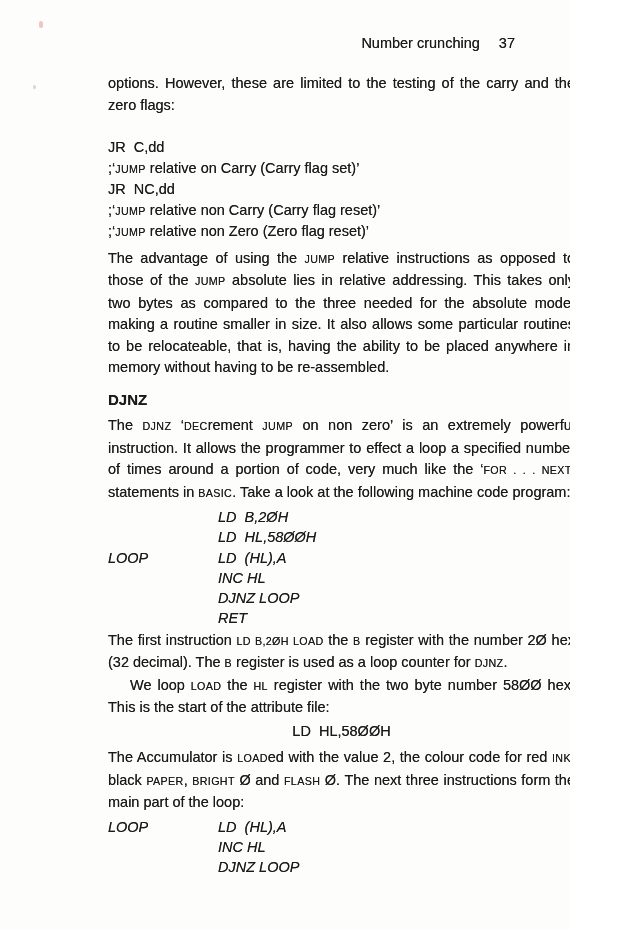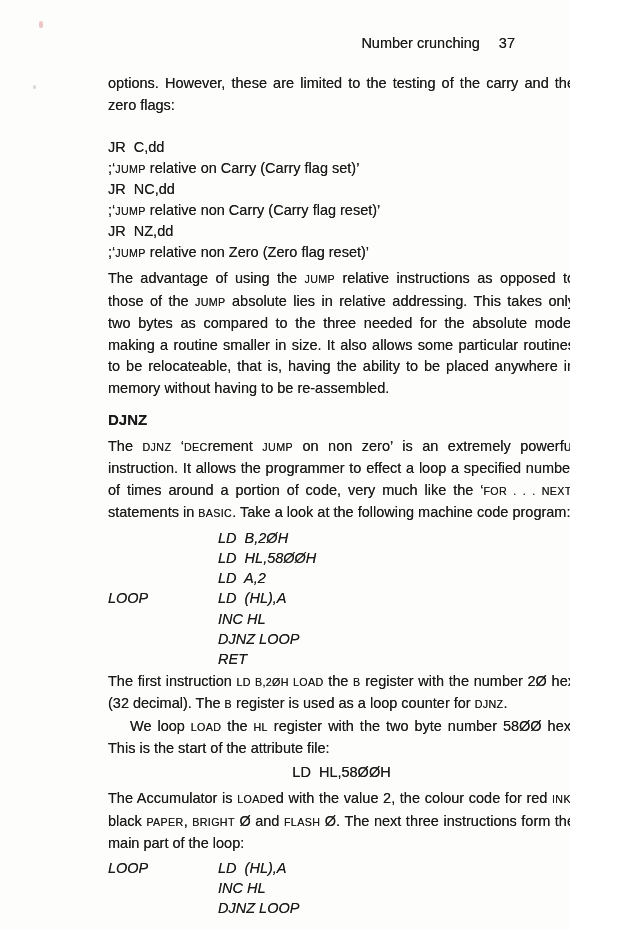--- a/index.html
+++ b/index.html
@@ -82,39 +82,34 @@
       <div class="asm-list">
         <div class="asm-row">
           <span class="asm-instr">JR  C,dd</span>
           <span class="asm-comment"><span>;‘</span><span class="sc">JUMP</span><span> relative on Carry (Carry flag set)’</span></span>
         </div>
         <div class="asm-row">
           <span class="asm-instr">JR  NC,dd</span>
           <span class="asm-comment"><span>;‘</span><span class="sc">JUMP</span><span> relative non Carry (Carry flag reset)’</span></span>
         </div>
         <div class="asm-row">
-          <span class="asm-instr">JR  NZ,dd</span>
           <span class="asm-comment"><span>;‘</span><span class="sc">JUMP</span><span> relative non Zero (Zero flag reset)’</span></span>
         </div>
       </div>
       <p class="para"><span>The advantage of using the </span><span class="sc">JUMP</span><span> relative instructions as opposed to those of the </span><span class="sc">JUMP</span><span> absolute lies in relative addressing. This takes only two bytes as compared to the three needed for the absolute mode, making a routine smaller in size. It also allows some particular routines to be relocateable, that is, having the ability to be placed anywhere in memory without having to be re-assembled.</span></p>
       <h2 class="heading">DJNZ</h2>
       <p class="para"><span>The </span><span class="sc">DJNZ</span><span> ‘</span><span class="sc">DEC</span><span>rement </span><span class="sc">JUMP</span><span> on non zero’ is an extremely powerful instruction. It allows the programmer to effect a loop a specified number of times around a portion of code, very much like the ‘</span><span class="sc">FOR . . . NEXT</span><span>’ statements in </span><span class="sc">BASIC</span><span>. Take a look at the following machine code program:</span></p>
       <div class="code-block">
         <div class="code-line">
           <span class="code-label"></span>
           <span class="code-text">LD  B,2ØH</span>
         </div>
         <div class="code-line">
           <span class="code-label"></span>
           <span class="code-text">LD  HL,58ØØH</span>
-        </div>
-        <div class="code-line">
-          <span class="code-label"></span>
-          <span class="code-text">LD  A,2</span>
         </div>
         <div class="code-line">
           <span class="code-label">LOOP</span>
           <span class="code-text">LD  (HL),A</span>
         </div>
         <div class="code-line">
           <span class="code-label"></span>
           <span class="code-text">INC HL</span>
         </div>
         <div class="code-line">

